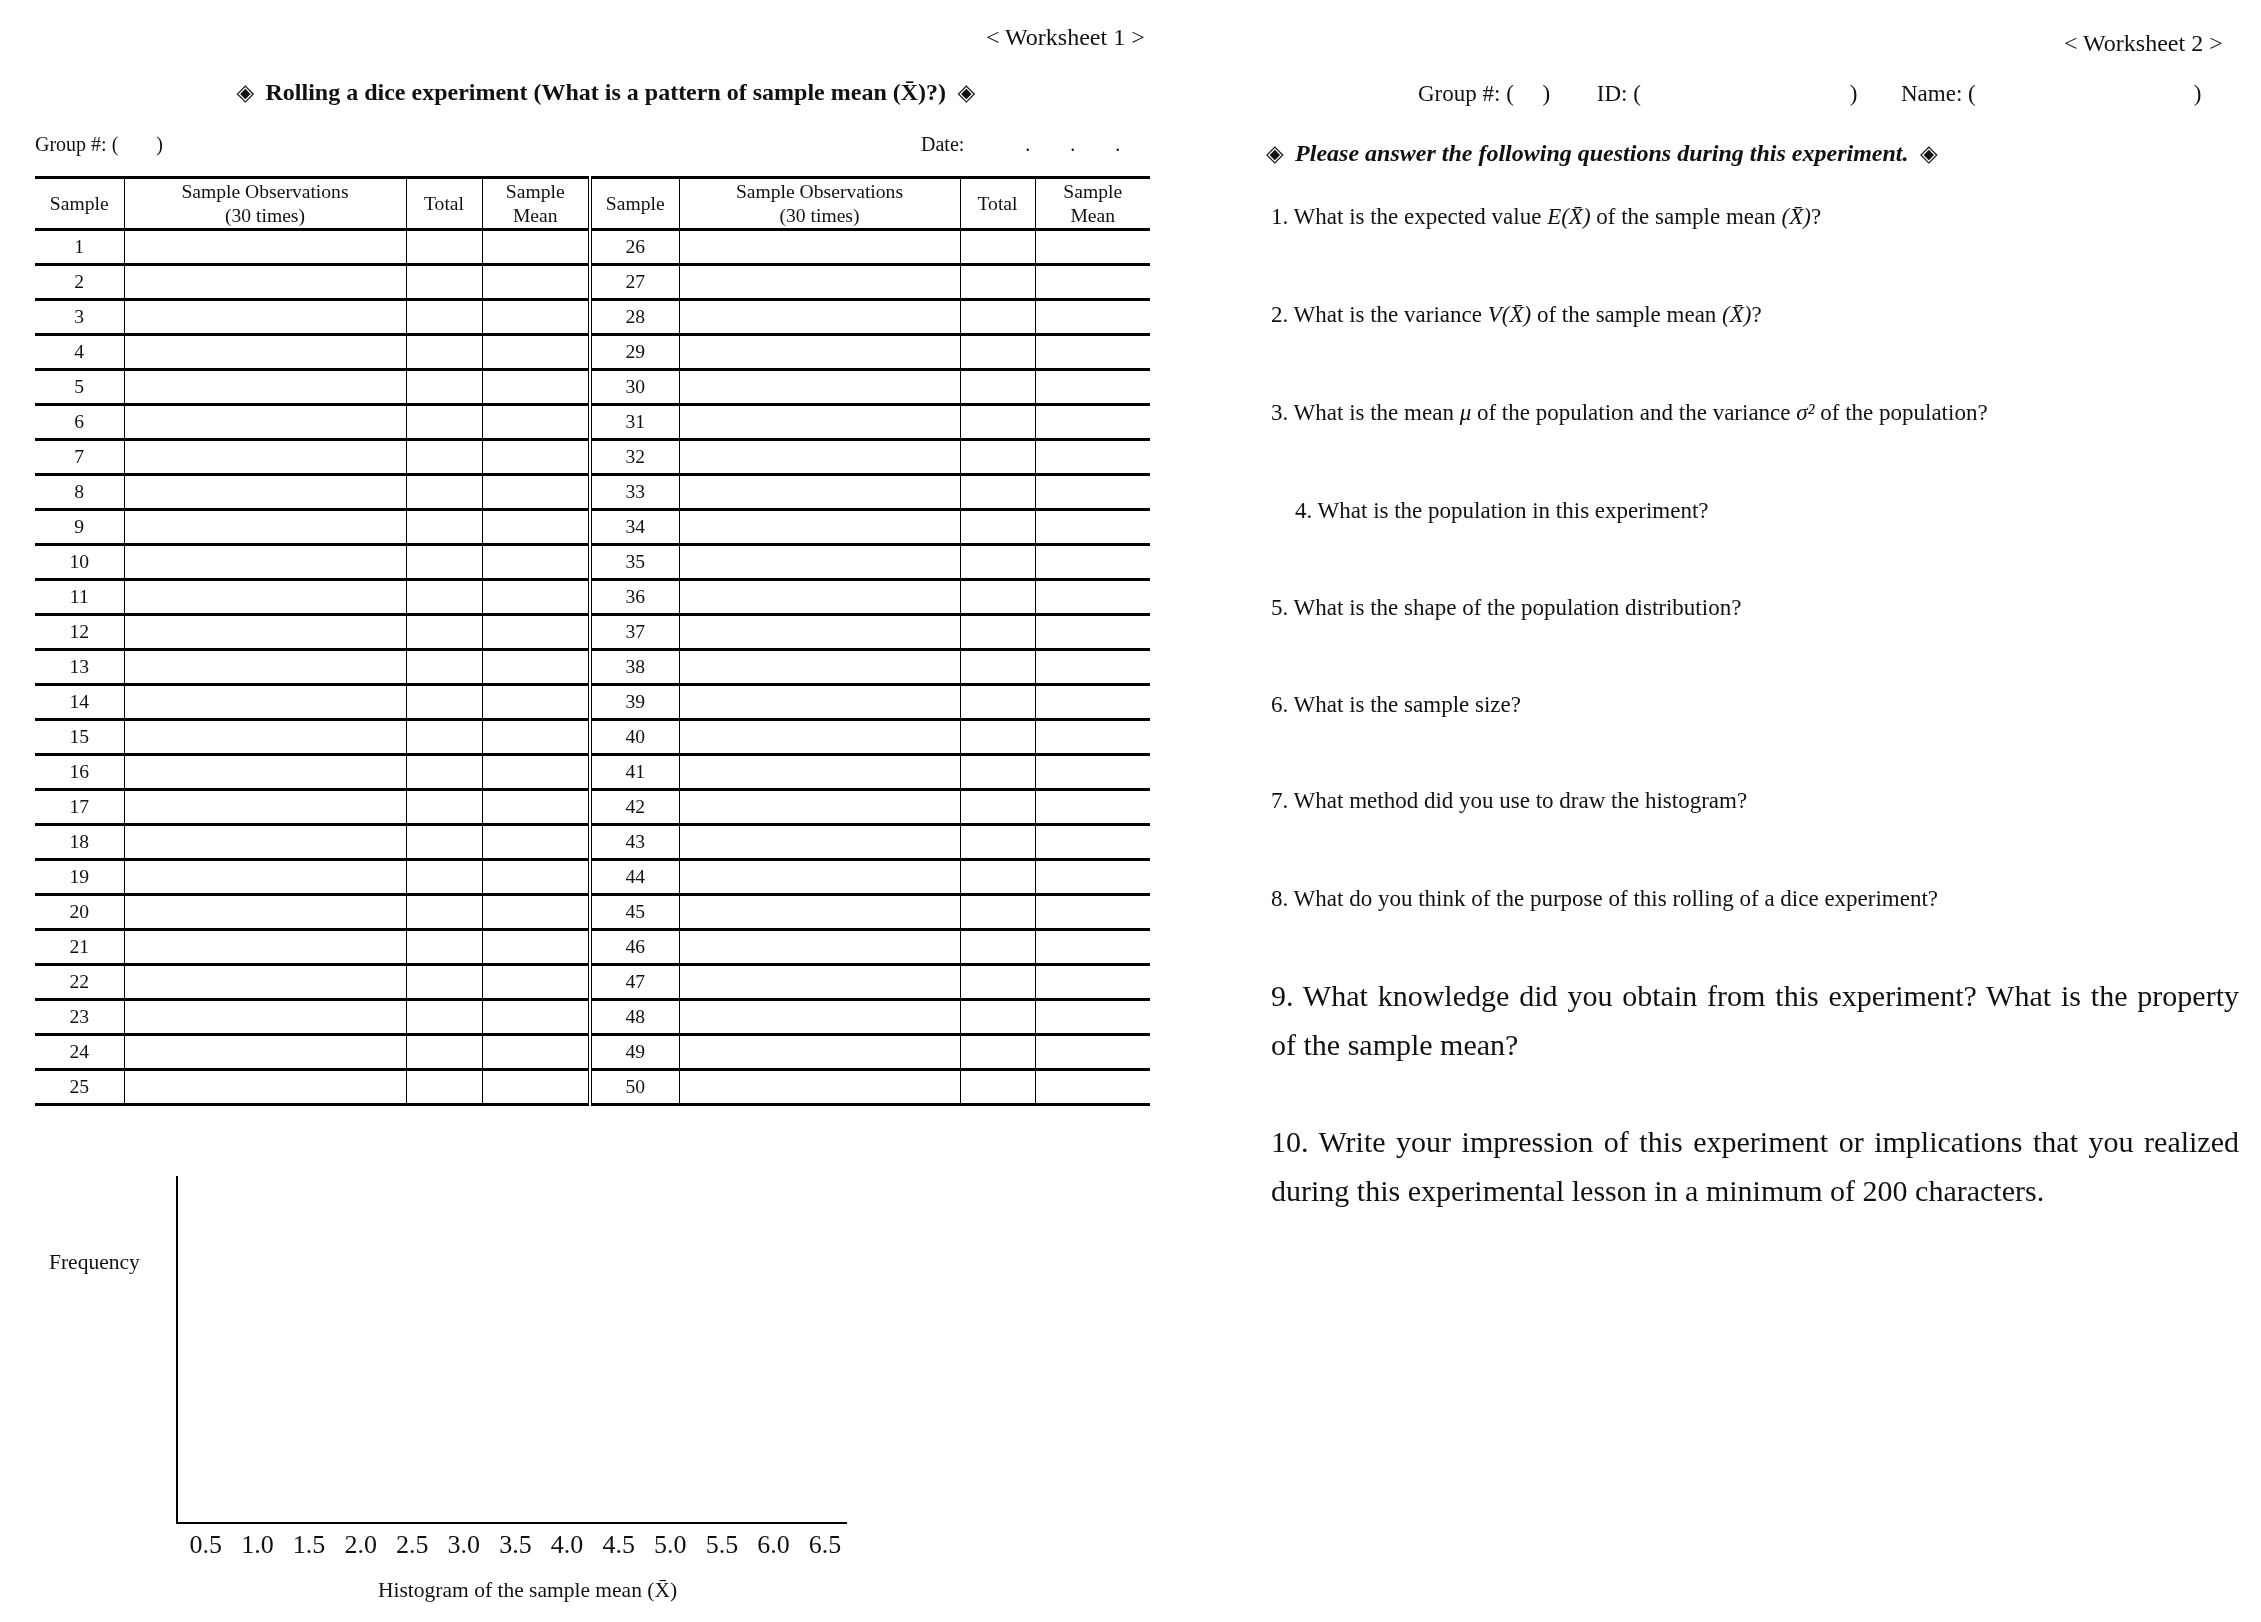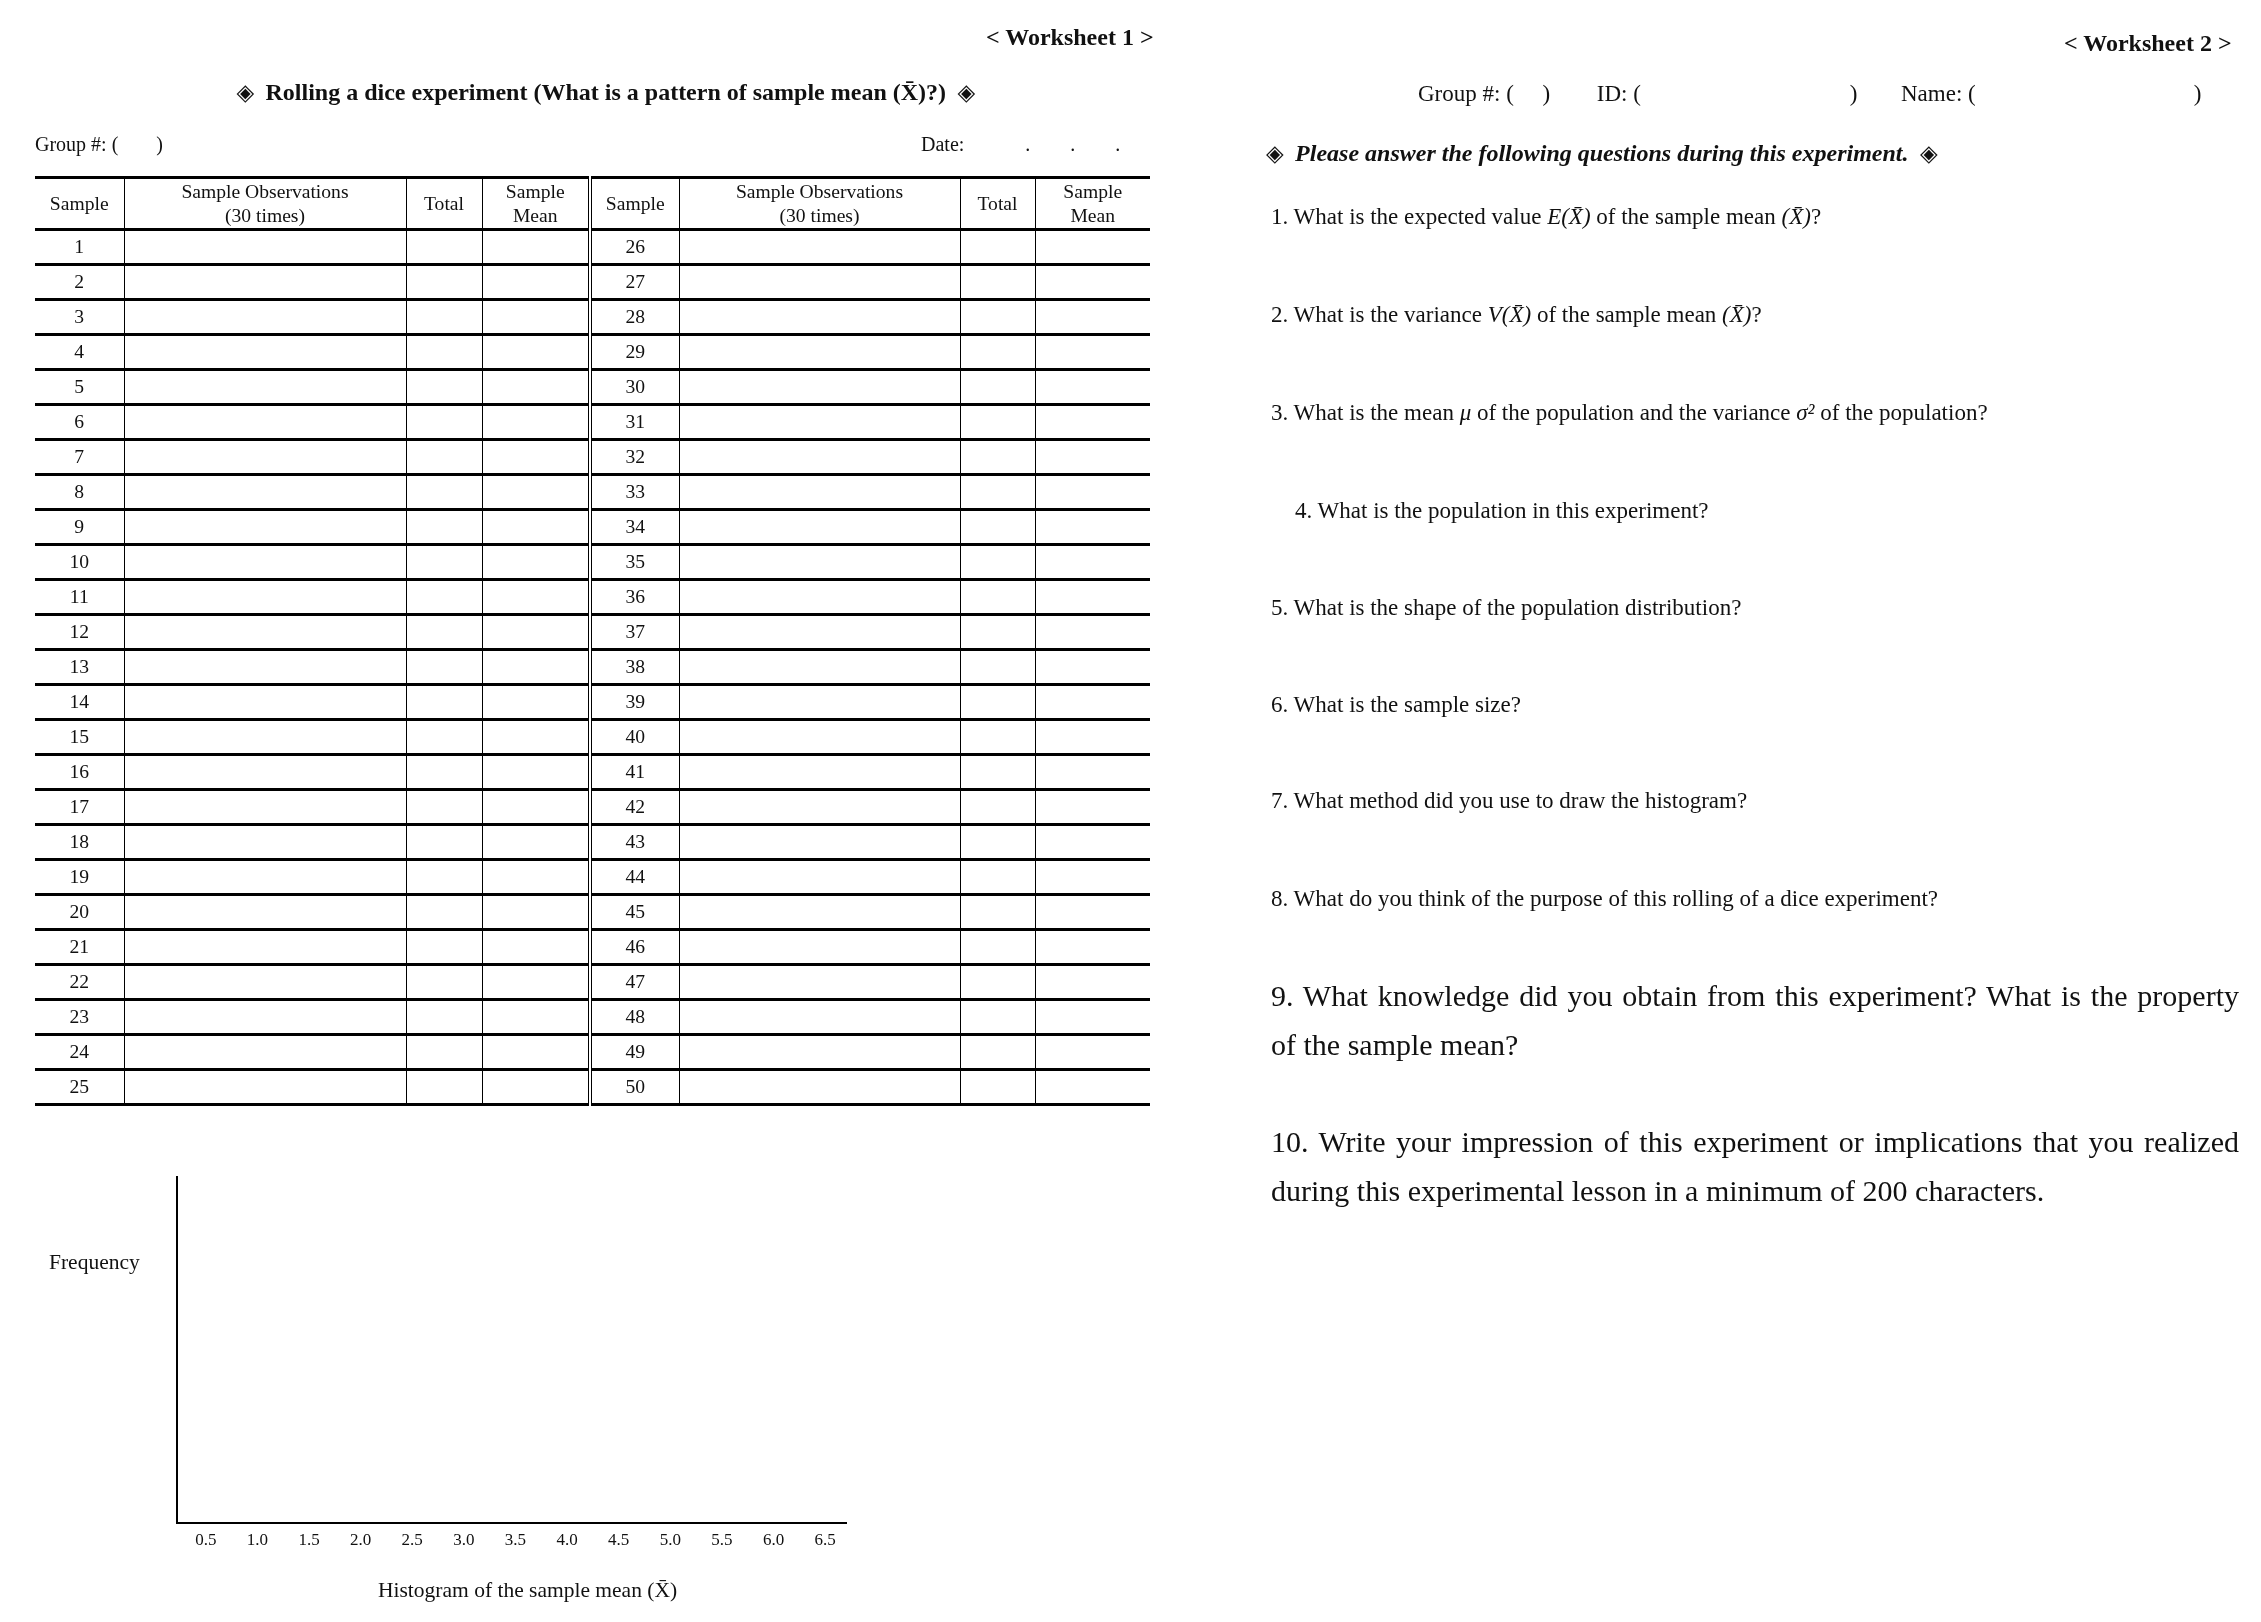--- a/index.html
+++ b/index.html
@@ -1,21 +1,21 @@
 <!DOCTYPE html>
 <html style="font-size:10px"><head>
 <meta charset="utf-8">
 <style>
   html, body { margin: 0; padding: 0; background: #ffffff; }
   body {
     width: 2261px; height: 1623px; position: relative; overflow: hidden;
     font-family: "Liberation Serif", "DejaVu Serif", serif; color: #111;
   }
   .abs { position: absolute; }
-  .ws-label { font-size: 24px; white-space: nowrap; font-weight: bold; }
+  .ws-label { font-size: 24px; white-space: nowrap; }
   .title { font-size: 24px; font-weight: bold; white-space: nowrap; }
   .diamond { display: inline-block; font-size: 23px; margin: 0 11.4px; }
   .meta { font-size: 20px; white-space: nowrap; }
 
   
   table.data {
     position: absolute; left: 35px; top: 176px; width: 1114px;
     border-collapse: collapse; table-layout: fixed;
     font-size: 19.6px;
   }
@@ -30,21 +30,21 @@
     border-left: 1.3px solid #000; border-right: 1.3px solid #000;
     text-align: center; vertical-align: middle; padding: 0;
   }
   table.data tr > *:first-child { border-left: none; }
   table.data tr > *:last-child { border-right: none; }
   table.data .dbl { border-left: 4.4px double #000; }
 
   
   .axis-y { position: absolute; left: 176px; top: 1176px; width: 1.9px; height: 348px; background: #000; }
   .axis-x { position: absolute; left: 176px; top: 1522px; width: 671px; height: 1.9px; background: #000; }
-  .ticks { position: absolute; left: 180px; top: 1530px; width: 671px; display: flex; font-size: 17px; }
+  .ticks { position: absolute; left: 180px; top: 1530px; width: 671px; display: flex; font-size: 26px; }
   .ticks span { width: 53px; text-align: center; }
 
   
   .q { font-size: 23px; white-space: nowrap; }
   .q-wrap { font-size: 30px; width: 968px; line-height: 49px; text-align: justify; }
   .it { font-style: italic; }
 </style>
 </head>
 <body>
 

